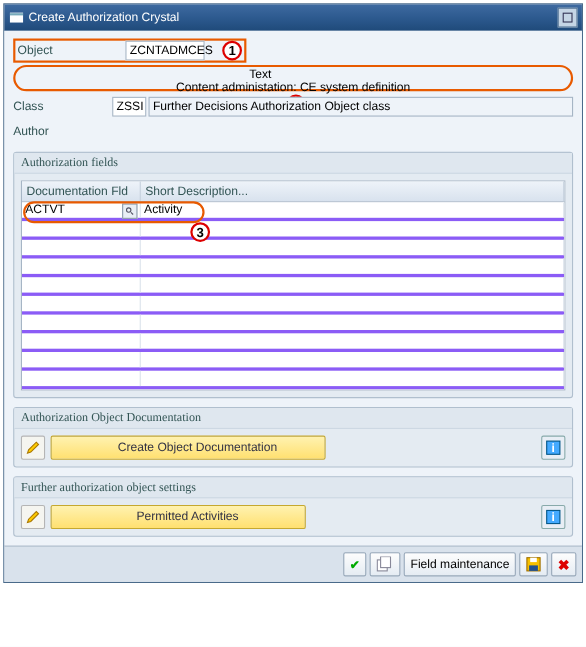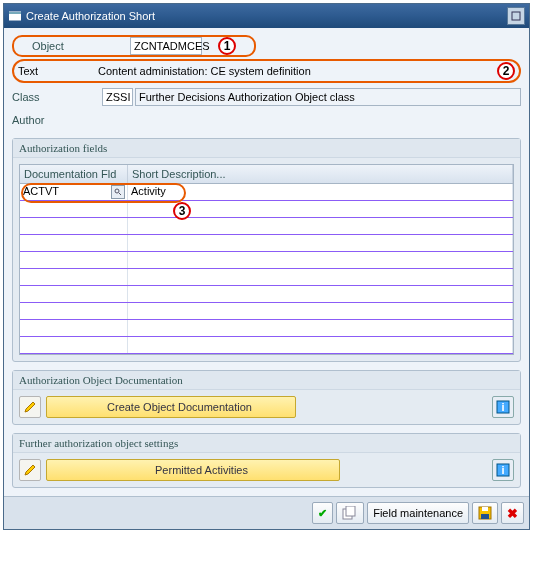--- a/index.html
+++ b/index.html
@@ -11,40 +11,40 @@
     color: #fff; display: flex; align-items: center; padding: 0 4px;
     font-size: 12px;
   }
   .titlebar .icon { width:14px; height:14px; margin-right:4px; display:flex; align-items:center; justify-content:center;}
   .titlebar .title { flex:1; }
   .titlebar .close { width:18px; height:18px; background:#c5d5e5; border:1px solid #5a7a9a; display:flex;align-items:center;justify-content:center; color:#335; font-size:11px;}
   .content { padding: 8px; background: #eef3f9; }
   .form-row { display:flex; align-items:center; margin-bottom:3px; height:20px;}
   .form-row label { width:90px; color:#355; }
   .form-row .fld { height:18px; border:1px solid #a6b5c5; background:#fff; padding:1px 3px; display:flex; align-items:center;}
-  .object-wrap { display:inline-flex; align-items:center; border:2px solid #e85a00; border-radius:10px; padding:0 18px; height:22px; position:relative;gap:16px;}
+  .object-wrap { display:inline-flex; align-items:center; border:2px solid #e85a00; border-radius:0; padding:0 2px; height:22px; position:relative;gap:16px;}
   .object-wrap .fld { border:1px solid #a6b5c5; }
   .callout { width:18px; height:18px; border:2px solid #d00; border-radius:50%; display:inline-flex; align-items:center; justify-content:center; font-weight:bold; color:#000; background:#fff; font-size:12px;}
-  .text-row { border:2px solid #e85a00; border-radius:12px; padding:1px 4px; height:24px; display:flex; align-items:center; }
+  .text-row { border:2px solid #e85a00; border-radius:12px; padding:1px 4px; height:24px; display:flex; align-items:center;flex-direction:column; }
   .text-row label { width:80px; }
   .text-row .fld { flex:1; }
   .text-row .callout { margin-left:4px;}
   .class-row .fld.short { width:31px; }
   .class-row .fld.long { flex:1; margin-left:2px;}
   .author-row .fld { width:72px;}
   .group { border:1px solid #b0bfce; background:#e4ebf2; margin-top:8px; border-radius:3px;}
   .group-title { padding:3px 6px; color:#355; background:#dfe7ef; border-bottom:1px solid #cdd8e3;font-family:Liberation Serif, serif;}
   .group-body { padding:6px; }
   .table { border:1px solid #a6b5c5; background:#fff; }
   .thead { display:flex; background:linear-gradient(to bottom,#eef3f9,#d8e2ee); border-bottom:1px solid #a6b5c5;}
   .th { padding:3px 4px; border-right:1px solid #c5d0dd; color:#355;}
   .th.c1 { width:108px;}
   .th.c2 { flex:1;}
   .tbody { height:170px; background:#fff; overflow:hidden;}
-  .tr { display:flex; height:17px; border-bottom:1px solid #8b5cf6;}
+  .tr { display:flex; height:17px; border-bottom:3px solid #8b5cf6;}
   .td { padding:1px 3px; border-right:1px solid #dbe3ec;}
   .td.c1 { width:108px; position:relative;}
   .td.c2 { flex:1;}
   .firstrow-wrap { position:absolute; left:8px; top:25px; pointer-events:none;}
   .firstrow-border { border:2px solid #e85a00; border-radius:10px; width:165px; height:20px; position:absolute; top:0; left:0;}
   .vhelp { position:absolute; right:2px; top:1px; width:14px; height:14px; border:1px solid #8a9aaa; background:#e8eef5; display:flex; align-items:center;justify-content:center; font-size:9px;}
   .yellow-btn { background:linear-gradient(to bottom,#fff2b0,#ffe070); border:1px solid #c5a830; height:22px; display:flex; align-items:center; justify-content:center; color:#334; border-radius:2px;padding-left:17px;}
   .doc-row { display:flex; align-items:center; gap:5px;}
   .pencil { width:22px; height:22px; border:1px solid #b5b5b5; background:#f5f5f0; display:flex;align-items:center;justify-content:center; border-radius:2px;}
   .info-btn { width:22px; height:22px; border:1px solid #8aa; background:#e8eef5; display:flex;align-items:center;justify-content:center; color:#05a; font-weight:bold; border-radius:2px;}
@@ -59,21 +59,21 @@
 <body>
 
 <div class="window">
   <div class="titlebar">
     <span class="icon">
       <svg width="12" height="12" viewBox="0 0 12 12">
           <rect x="0" y="2" width="12" height="8" fill="#fff" stroke="#fff"></rect>
           <rect x="0" y="2" width="12" height="2" fill="#7ab"></rect>
         </svg>
     </span>
-    <span class="title">Create Authorization Short</span>
+    <span class="title">Create Authorization Crystal</span>
     <span class="close">
       <svg width="10" height="10" viewBox="0 0 10 10">
           <rect x="1" y="1" width="8" height="8" fill="none" stroke="#335"></rect>
         </svg>
     </span>
   </div>
 
   <div class="content">
 
     <div class="form-row">
@@ -188,21 +188,21 @@
     </div>
 
     <div class="group">
       <div class="group-title">Further authorization object settings</div>
       <div class="group-body doc-row">
         <span class="pencil">
           <svg width="14" height="14" viewBox="0 0 14 14">
               <path d="M2 12 L3 9 L10 2 L12 4 L5 11 Z" fill="#fc0" stroke="#a70"></path>
             </svg>
         </span>
-        <span class="yellow-btn" style="width:294px;">Permitted Activities</span>
+        <span class="yellow-btn" style="width:232px;">Permitted Activities</span>
         <span style="flex:1;"></span>
         <span class="info-btn">
           <svg width="14" height="14" viewBox="0 0 14 14">
               <rect x="1" y="1" width="12" height="12" fill="#4af" stroke="#058"></rect>
               <text x="7" y="11" text-anchor="middle" fill="#fff" font-size="11" font-weight="bold" font-family="Georgia">i</text>
             </svg>
         </span>
       </div>
     </div>
 

